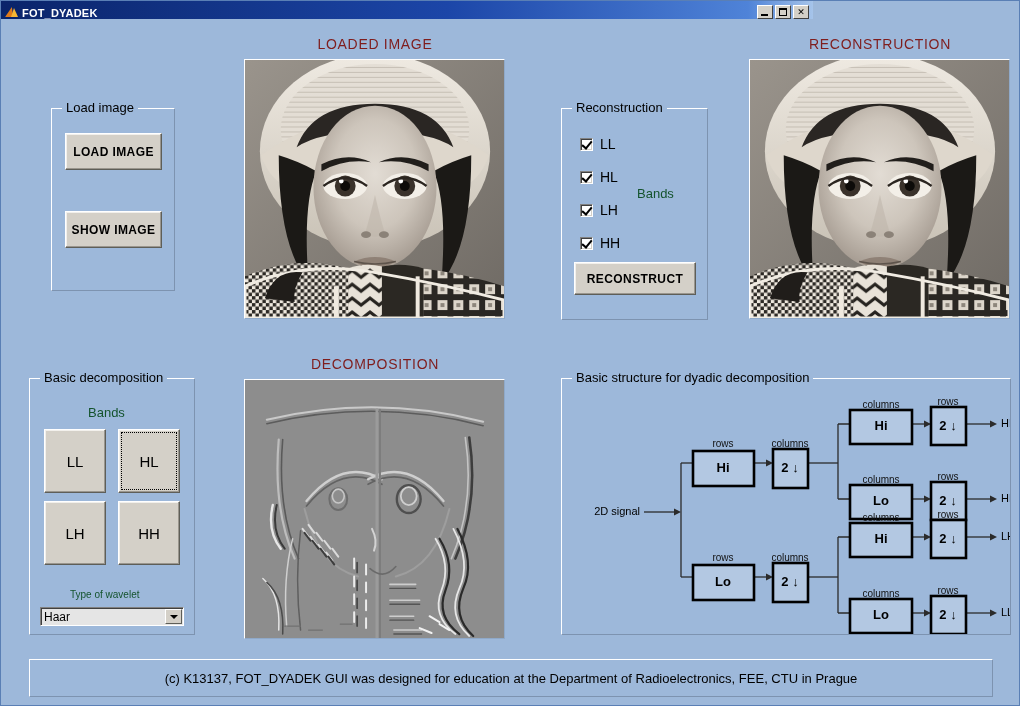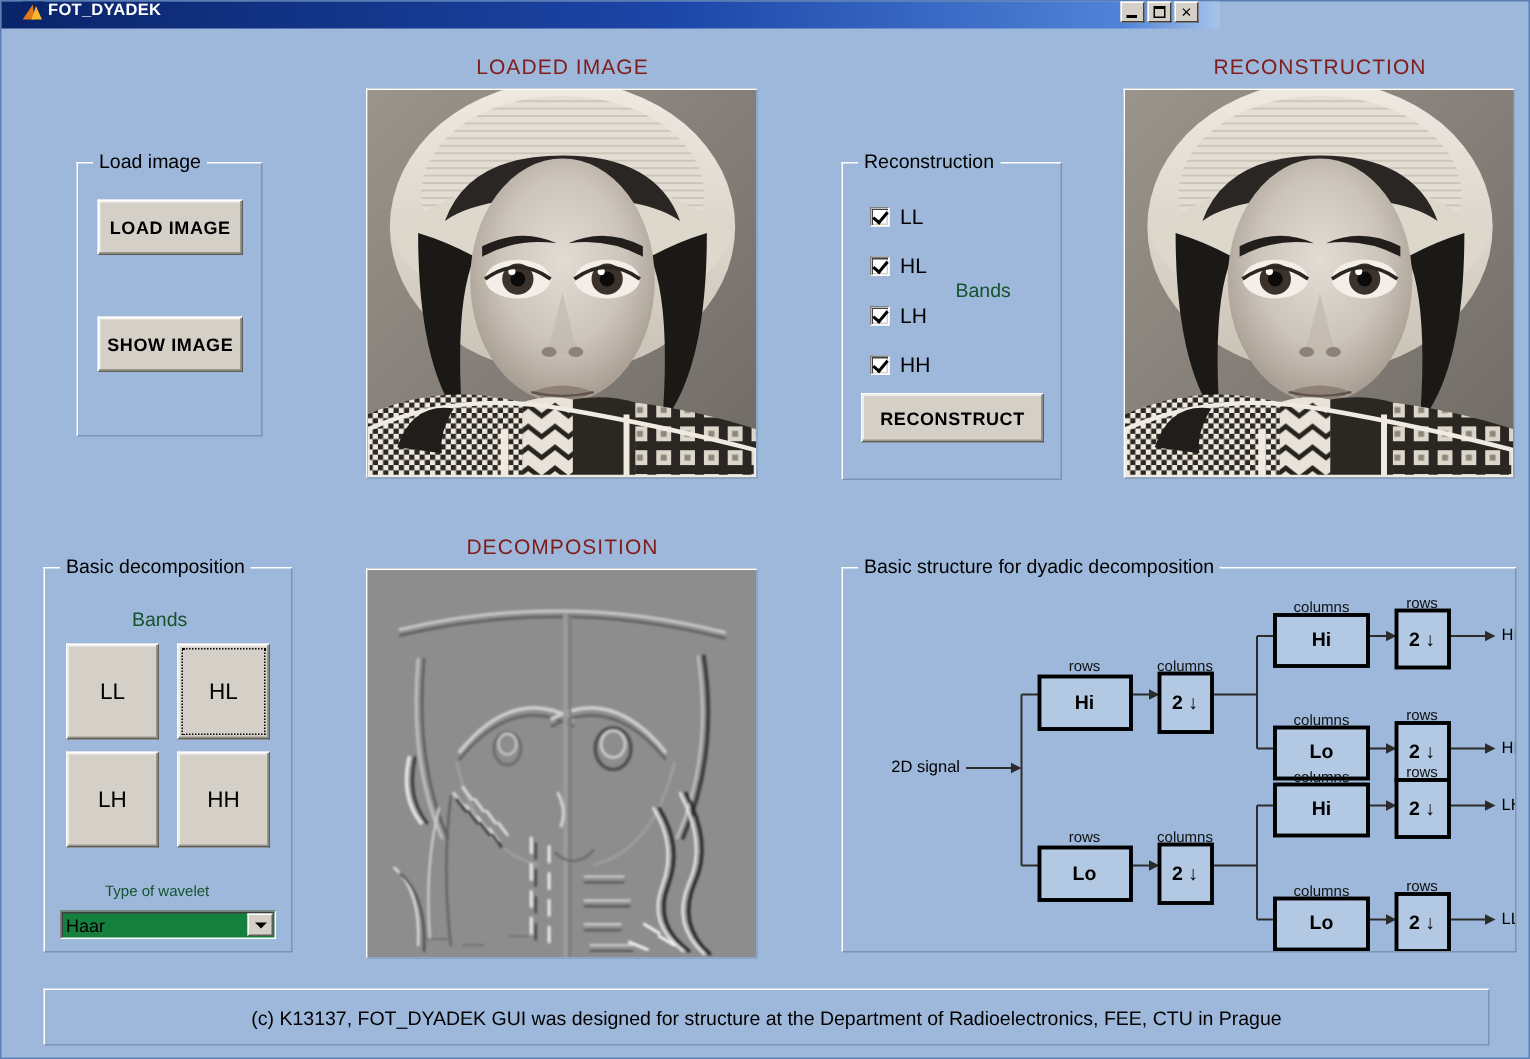--- a/index.html
+++ b/index.html
@@ -14,22 +14,22 @@
     width: 1020px; height: 706px;
     background: #9db8da;
     border: 1px solid #5a7fb5;
   }
 
   
   #titlebar {
     position: absolute; left: 0; top: 0;
     width: 812px; height: 18px;
     background: linear-gradient(to right, #0a246a 0%, #1c46a8 55%, #4f83d8 92%, #a6c4ea 100%);
-    display: flex; align-items: flex-start;
-    padding: 0 12px;
+    display: flex; align-items: flex-end;
+    padding: 0 2px;
   }
   #titlebar .tb-icon {
     width: 14px; height: 14px;
     margin: 0 3px 0 2px;
     background: #0a246a;
     position: relative; flex: 0 0 auto;
     overflow: hidden;
   }
   #titlebar .tb-icon .m-l {
     position: absolute; left: 1px; top: 2px;
@@ -177,21 +177,21 @@
   .band-btn.focused::before {
     content: "";
     position: absolute;
     inset: 2px;
     border: 1px dotted #000;
   }
 
   
   .popup {
     position: absolute;
-    background: #15803d;
+    background: #e5e5e5;
     border: 1px solid;
     border-color: #808080 #ffffff #ffffff #808080;
     box-shadow: inset 1px 1px 0 #404040;
     display: flex; align-items: center;
     padding-left: 3px;
     font-size: 12px; color: #000;
     cursor: default;
   }
   .popup .pp-value { flex: 1 1 auto; white-space: nowrap; }
   .popup .pp-arrow {
@@ -637,16 +637,16 @@
       <rect class="blk" x="288" y="220" width="62" height="34"></rect>
       <text class="blk-txt" x="319" y="237">Lo</text>
       <text class="cap" x="386" y="215">rows</text>
       <rect class="blk" x="369" y="217" width="35" height="38"></rect>
       <text class="blk-txt" x="386" y="237">2 ↓</text>
       <text class="outlbl" x="439" y="234">LL</text>
     </svg>
   </div>
 
   <div id="footer" style="left:28px; top:658px; width:964px; height:38px;">
-    <span>(c) K13137, FOT_DYADEK GUI was designed for structure at the Department of Radioelectronics, FEE, CTU in Prague</span>
+    <span>(c) K13137, FOT_DYADEK GUI was designed for education at the Department of Radioelectronics, FEE, CTU in Prague</span>
   </div>
 
 </div>
 
 </body></html>

